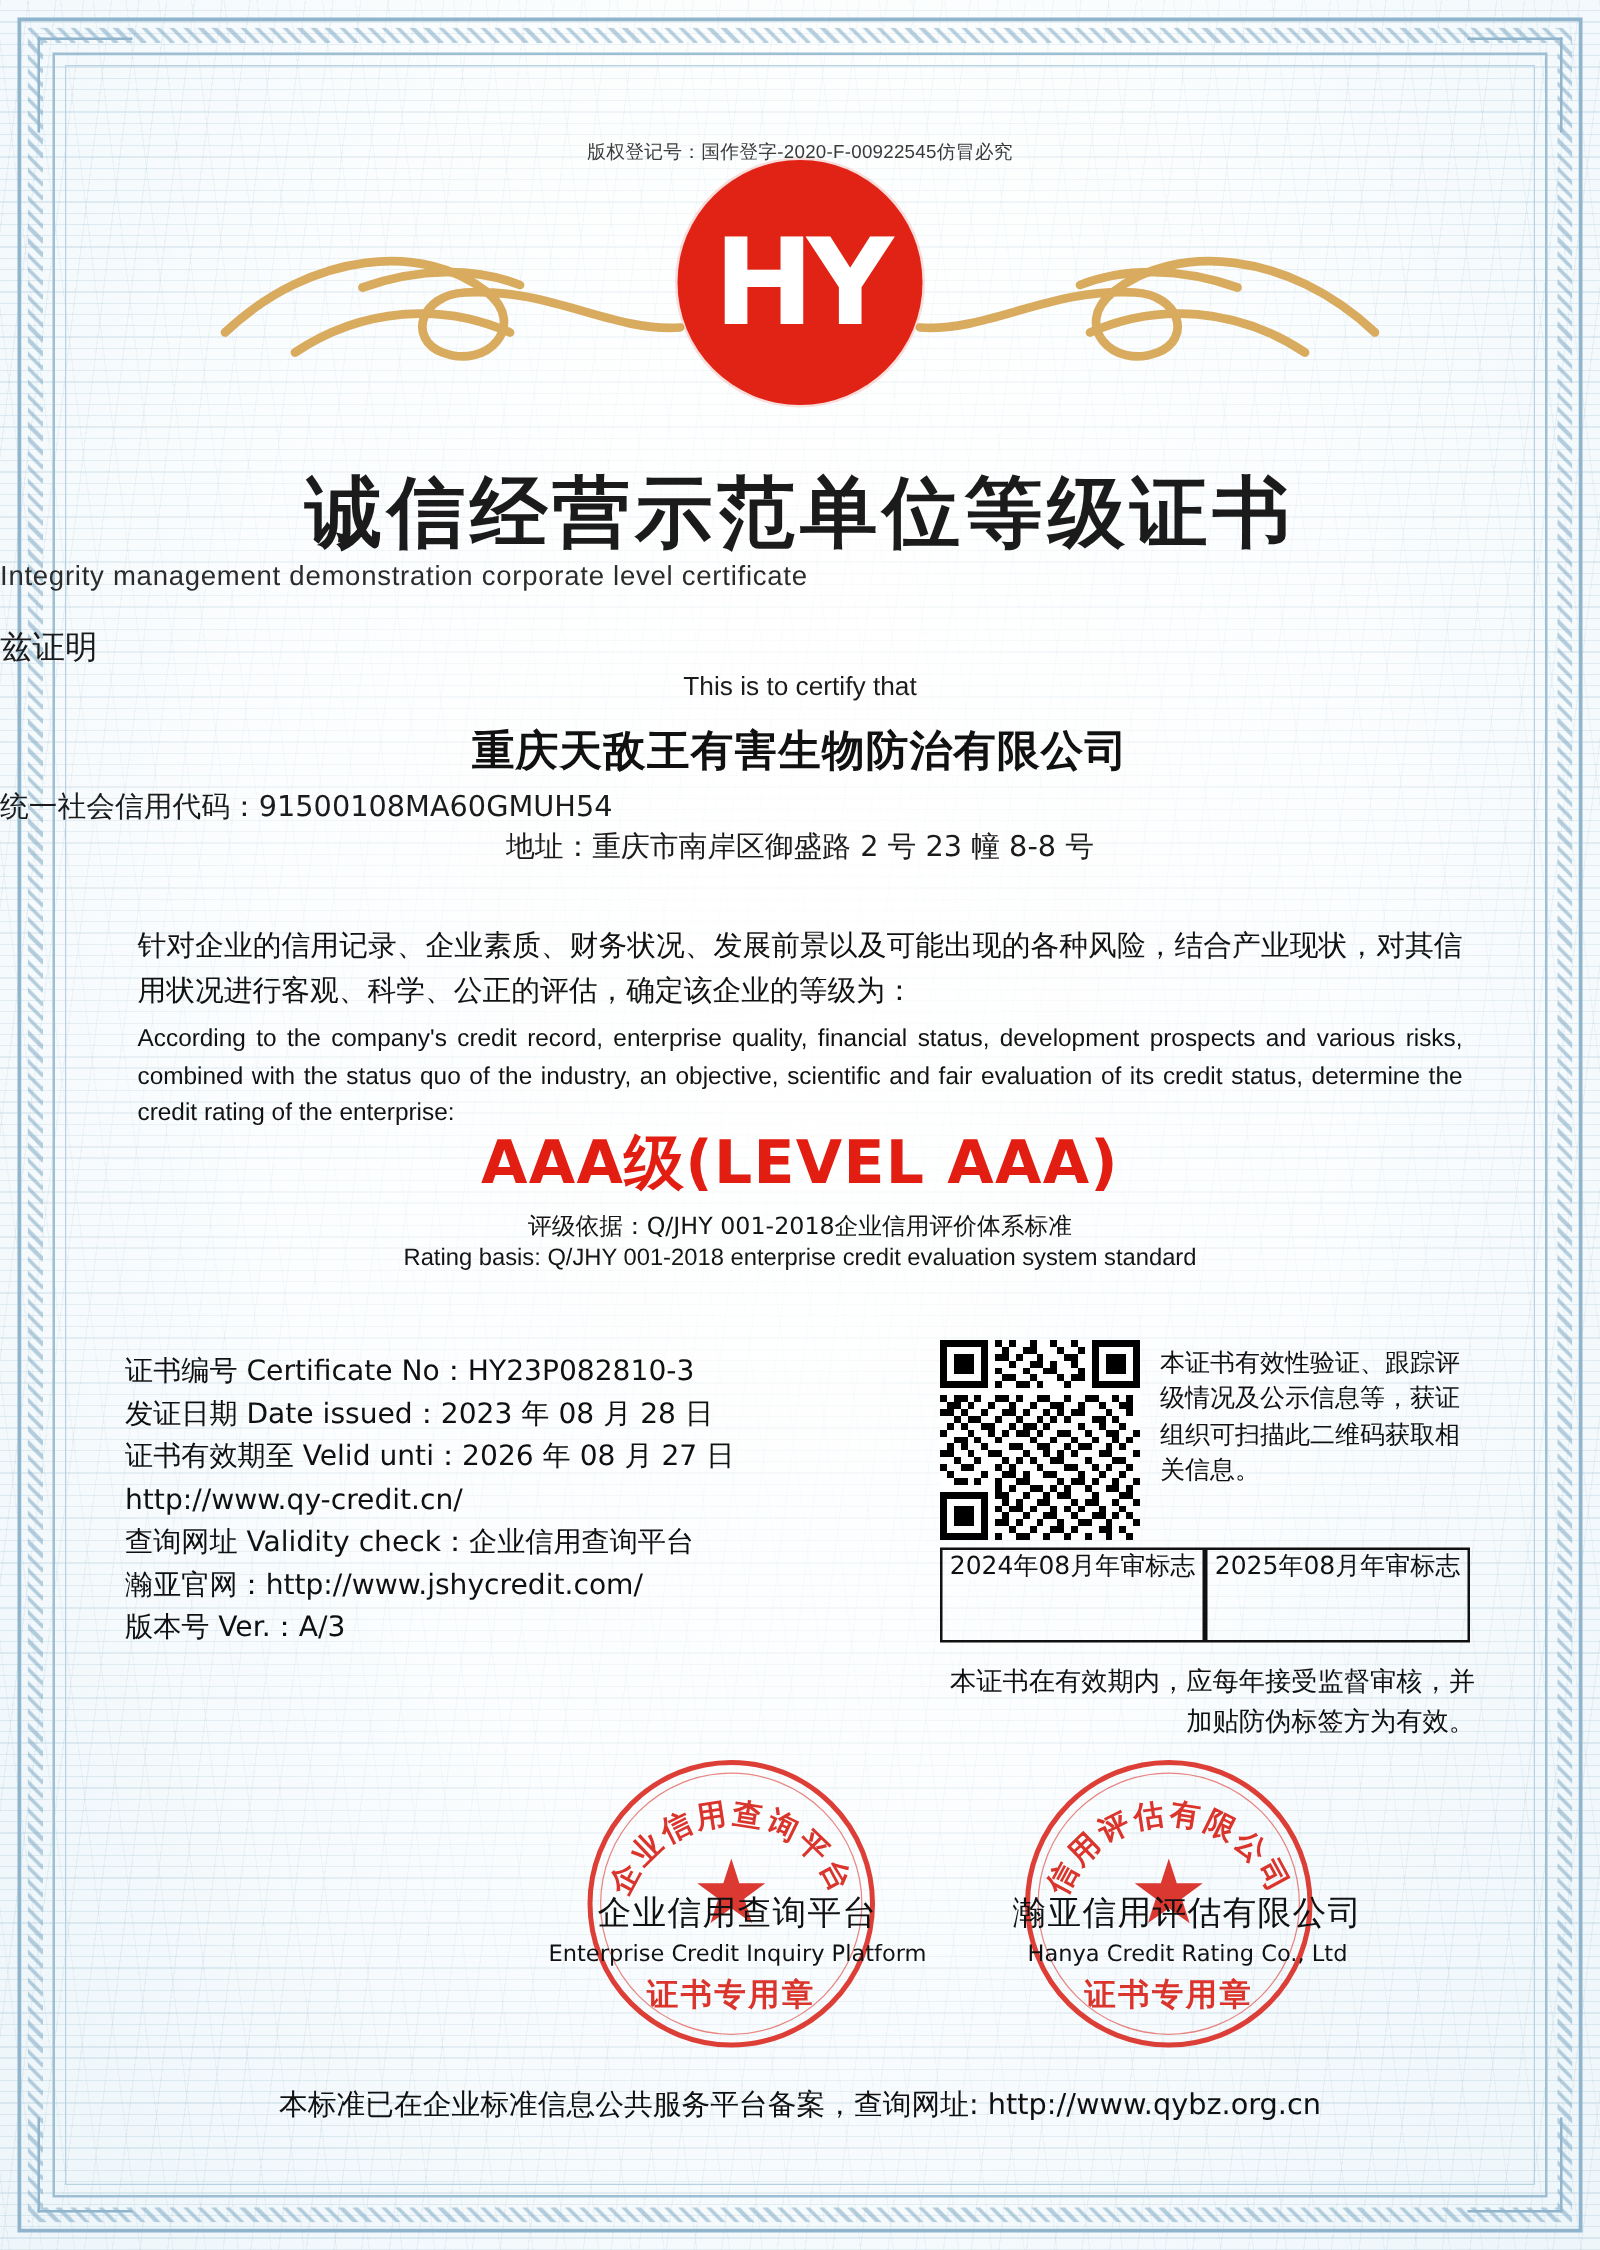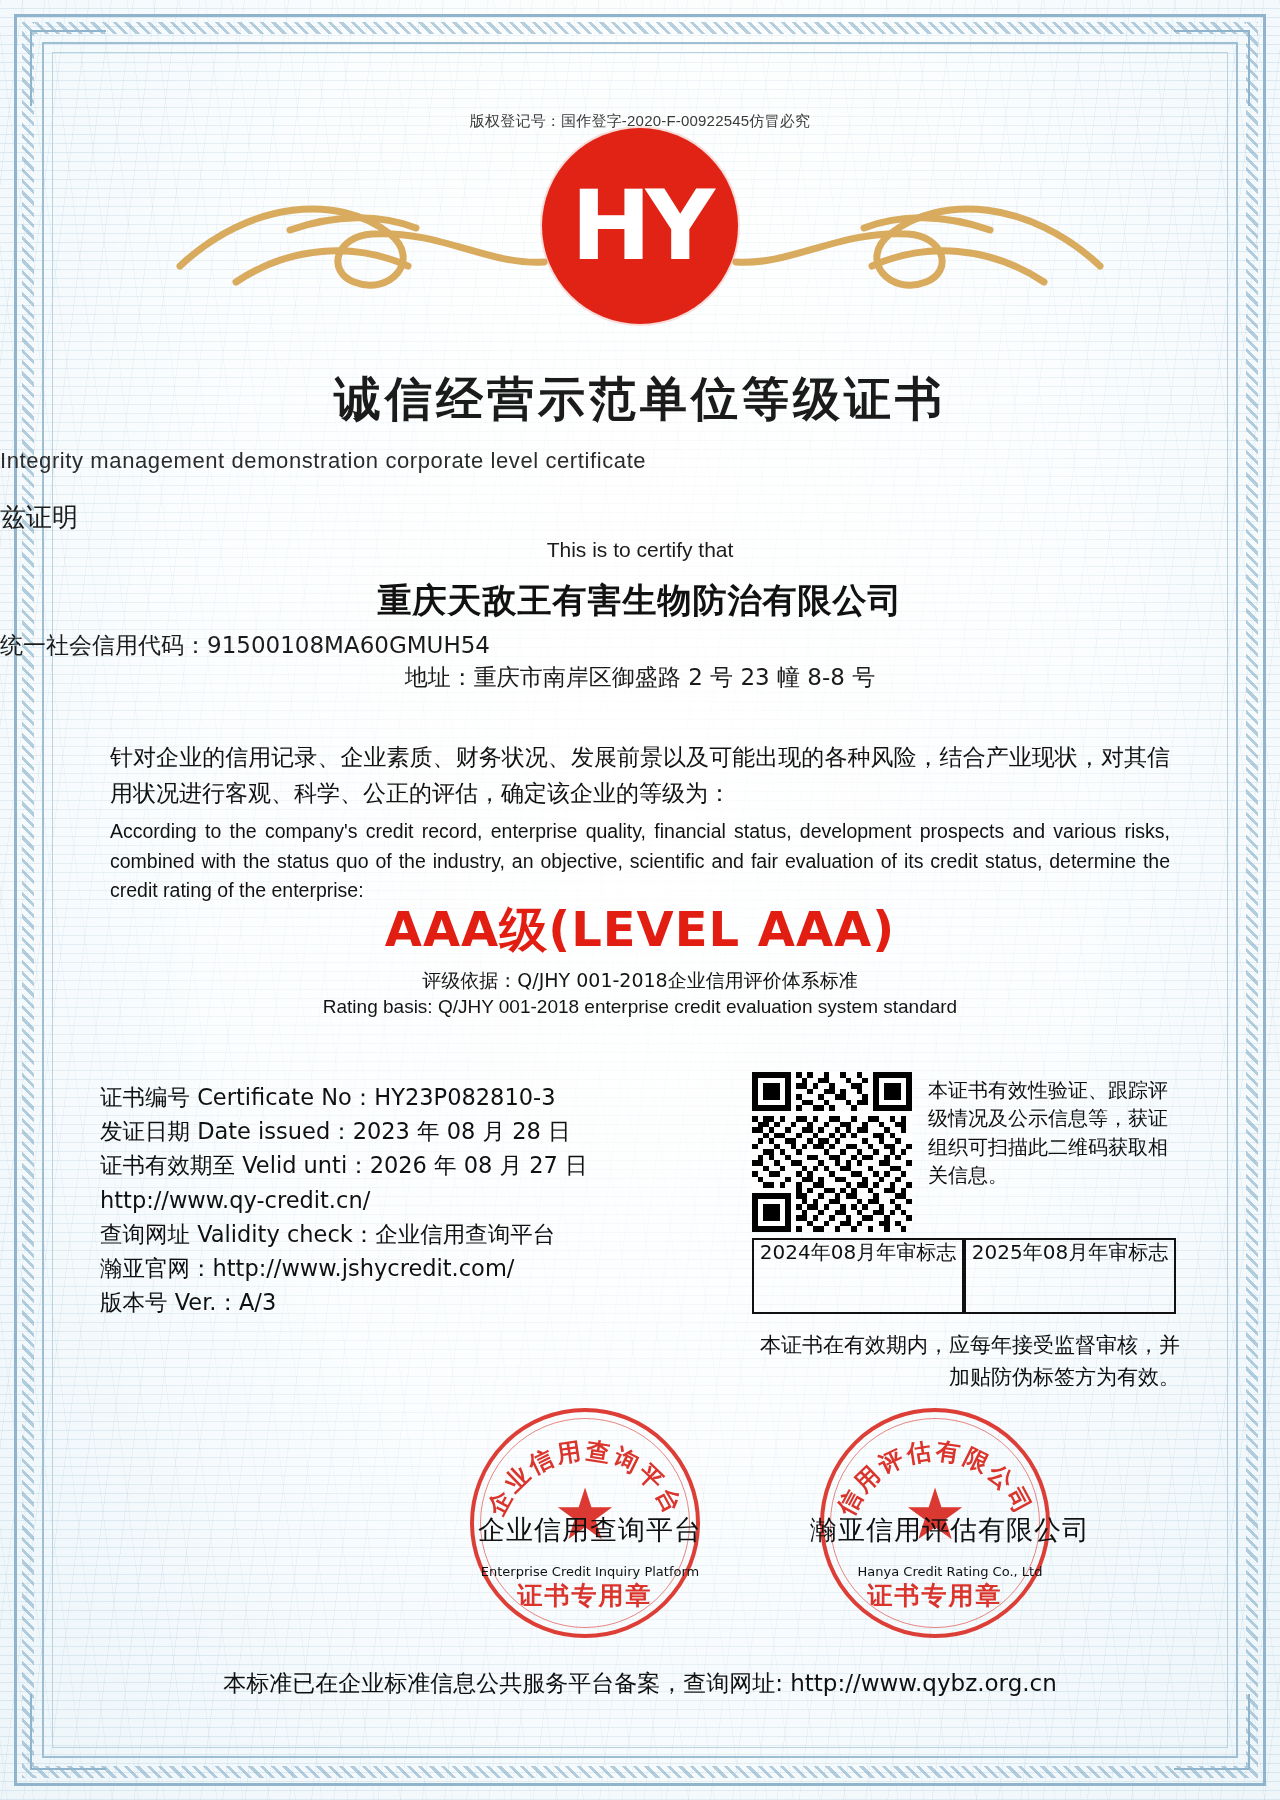--- a/index.html
+++ b/index.html
@@ -89,21 +89,21 @@
     content:"";position:absolute;left:-6px;top:6px;right:-6px;bottom:6px;
     background:
       linear-gradient(28deg, rgba(224,35,20,.95) 0 2px, rgba(0,0,0,0) 2px 14px),
       linear-gradient(-35deg, rgba(224,35,20,.95) 0 2px, rgba(0,0,0,0) 2px 18px),
       linear-gradient(72deg, rgba(224,35,20,.95) 0 2px, rgba(0,0,0,0) 2px 22px);
     pointer-events:none;
   }
 
   .title-cn{
     position:absolute;top:368px;left:0;width:100%;text-align:center;
-    font-size:47px;font-weight:bold;color:#1b1b1b;letter-spacing:4px;
+    font-size:62px;font-weight:bold;color:#1b1b1b;letter-spacing:4px;
     font-family:"DejaVu Sans", sans-serif;
   }
   .title-en{
     position:absolute;top:448px;left:0;width:100%;text-align:left;
     font-size:22px;color:#2b2b2b;letter-spacing:.6px;
   }
   .certify-cn{
     position:absolute;top:500px;left:0;width:100%;text-align:left;
     font-size:26px;color:#1b1b1b;font-family:"DejaVu Sans", sans-serif;
   }
@@ -212,21 +212,21 @@
     color:#d8241b;font-size:25px;font-weight:bold;letter-spacing:2px;
     font-family:"DejaVu Sans", sans-serif;opacity:.92;
   }
   #seal-left{left:470px;top:1408px;}
   #seal-right{left:820px;top:1408px;}
 
   .org{
     position:absolute;font-family:"DejaVu Sans", sans-serif;text-align:center;
   }
   .org .cn{font-size:27px;color:#111;letter-spacing:1px;}
-  .org .en{font-size:13px;color:#111;margin-top:16px;}
+  .org .en{font-size:18px;color:#111;margin-top:5px;}
   #org-left{left:380px;top:1512px;width:420px;}
   #org-right{left:740px;top:1512px;width:420px;}
 
   .footer{
     position:absolute;left:0;top:1668px;width:100%;text-align:center;
     font-size:23px;color:#101010;font-family:"DejaVu Sans", sans-serif;
   }
 </style>
 </head>
 <body>

